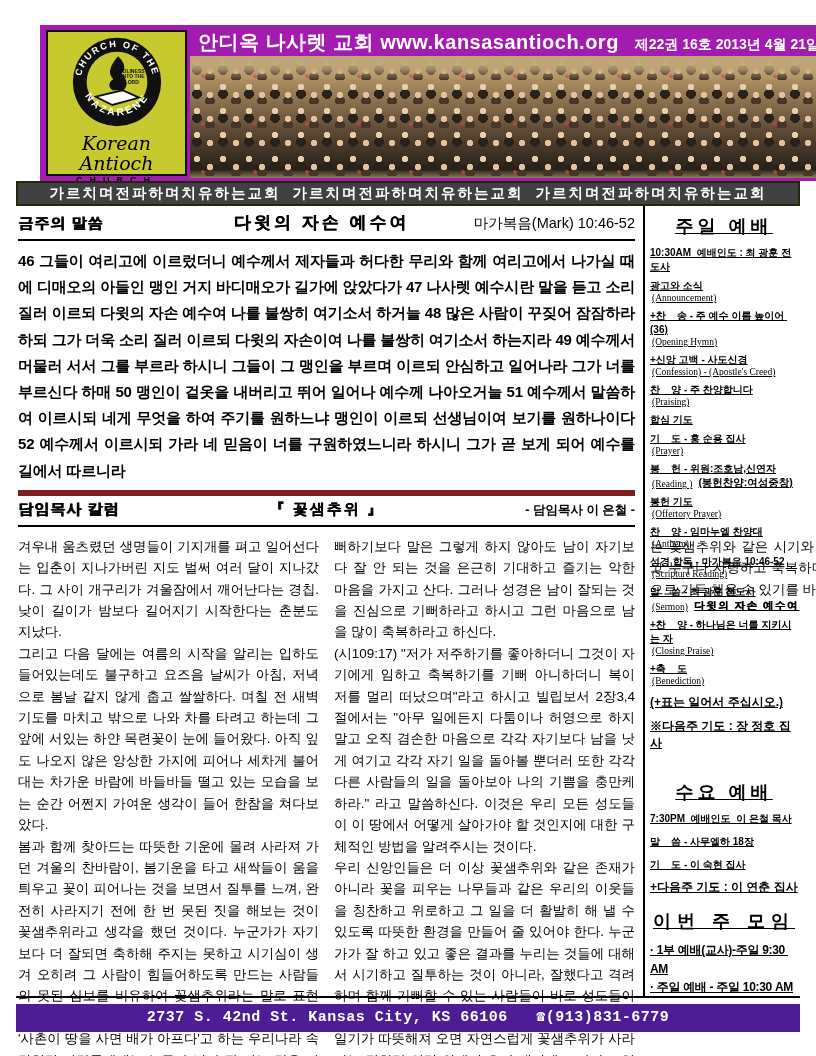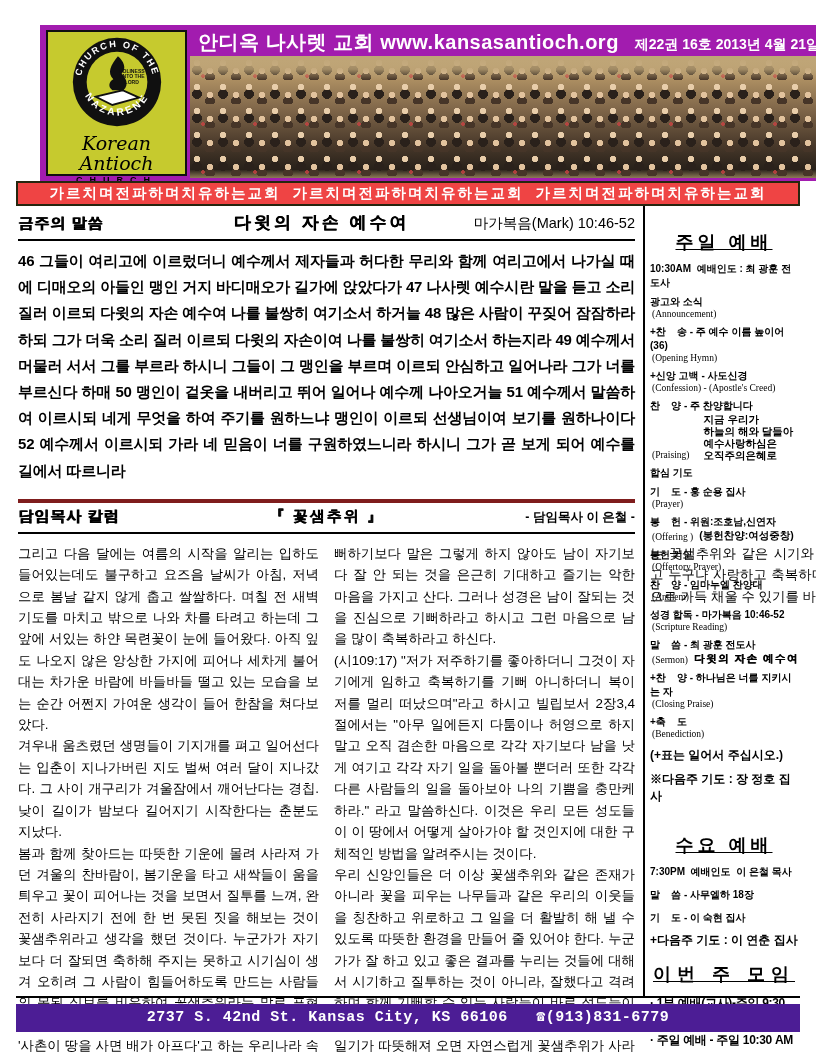--- a/index.html
+++ b/index.html
@@ -24,41 +24,41 @@
       radial-gradient(circle 3px at 7px 7px, #e8cdaa 97%, transparent),
       radial-gradient(circle 5px at 7px 14px, #2a211b 97%, transparent),
       radial-gradient(circle 3px at 20px 15px, #e2c39e 97%, transparent),
       radial-gradient(circle 5px at 20px 21px, #463528 97%, transparent),
       radial-gradient(circle 2px at 13px 20px, rgba(198,66,66,.8) 97%, transparent),
       linear-gradient(180deg,#c2a878 0%,#ab8d61 20%,#7d6448 45%,#4a3a2b 72%,#28211a 93%,#8d7b57 100%);
     background-size:100% 24px,26px 24px,26px 24px,26px 24px,26px 24px,52px 48px,100% 100%;
     background-repeat:no-repeat,repeat,repeat,repeat,repeat,repeat,no-repeat;}
 
   
-  .banner{position:absolute;left:16px;top:181px;width:784px;height:25px;background:#ef4444;
+  .banner{position:absolute;left:16px;top:181px;width:784px;height:25px;background:#404040;
           border:2px solid #26260f;box-sizing:border-box;color:#fff;text-align:center;
           font-weight:bold;font-size:14.5px;letter-spacing:2px;line-height:20px;white-space:pre;}
 
   
   .content{position:absolute;left:16px;top:206px;width:784px;height:792px;display:flex;
            border-bottom:2px solid #000;box-sizing:border-box;}
   .main-col{width:627px;box-sizing:border-box;padding:2px 8px 0 2px;}
-  .sidebar{width:157px;box-sizing:border-box;border-left:2px solid #000;padding:18px 2px 0 5px;}
+  .sidebar{width:157px;box-sizing:border-box;border-left:2px solid #000;padding:2px 2px 0 5px;text-decoration:underline;}
 
   .stylized{font-weight:900;letter-spacing:1px;text-shadow:1px 0 0 currentColor;}
   .word-header{display:flex;align-items:baseline;justify-content:space-between;
                border-bottom:2px solid #000;padding:3px 0 5px 0;}
   .word-label{font-size:15px;width:160px;}
   .word-title{font-size:17px;font-weight:900;letter-spacing:3px;text-shadow:.6px 0 0 currentColor;}
   .word-ref{font-size:14.5px;width:170px;text-align:right;}
   .scripture{margin-top:7px;font-size:15px;line-height:26.2px;text-align:justify;font-weight:bold;
              letter-spacing:-0.2px;}
 
-  .col-header{display:flex;align-items:baseline;justify-content:space-between;margin-top:15px;
-              border-top:4px solid #7f1d1d;border-bottom:2px solid #000;padding:4px 0 6px 0;}
+  .col-header{display:flex;align-items:baseline;justify-content:space-between;margin-top:6px;
+              border-top:6px solid #7f1d1d;border-bottom:2px solid #000;padding:4px 0 6px 0;}
   .col-label{font-size:15px;width:170px;}
   .col-title{font-size:15px;font-weight:900;letter-spacing:2px;text-shadow:.6px 0 0 currentColor;}
   .col-author{font-size:12.5px;font-weight:bold;width:170px;text-align:right;}
   .article{margin-top:9px;height:538px;column-count:2;column-gap:15px;column-fill:auto;
            font-size:13.4px;line-height:21.4px;text-align:justify;}
   .article p{margin:0;}
 
   
   .sb-head{text-align:center;font-size:18px;font-weight:bold;letter-spacing:4px;
            text-decoration:underline;margin:6px 0 8px 0;}
@@ -124,22 +124,22 @@
         <span class="word-ref">마가복음(Mark) 10:46-52</span>
       </div>
       <div class="scripture">46 그들이 여리고에 이르렀더니 예수께서 제자들과 허다한 무리와 함께 여리고에서 나가실 때에 디매오의 아들인 맹인 거지 바디매오가 길가에 앉았다가  47 나사렛 예수시란 말을 듣고 소리 질러 이르되 다윗의 자손 예수여 나를 불쌍히 여기소서 하거늘  48 많은 사람이 꾸짖어 잠잠하라 하되 그가 더욱 소리 질러 이르되 다윗의 자손이여 나를 불쌍히 여기소서 하는지라  49 예수께서 머물러 서서 그를 부르라 하시니 그들이 그 맹인을 부르며 이르되 안심하고 일어나라 그가 너를 부르신다 하매  50 맹인이 겉옷을 내버리고 뛰어 일어나 예수께 나아오거늘  51 예수께서 말씀하여 이르시되 네게 무엇을 하여 주기를 원하느냐 맹인이 이르되 선생님이여 보기를 원하나이다  52 예수께서 이르시되 가라 네 믿음이 너를 구원하였느니라 하시니 그가 곧 보게 되어 예수를 길에서 따르니라</div>
 
       <div class="col-header">
         <span class="col-label stylized">담임목사 칼럼</span>
         <span class="col-title">『 꽃샘추위 』</span>
         <span class="col-author">- 담임목사 이 은철 -</span>
       </div>
       <div class="article">
+        <p>겨우내 움츠렸던 생명들이 기지개를 펴고 일어선다는 입춘이 지나가버린 지도 벌써 여러 달이 지나갔다. 그 사이 개구리가 겨울잠에서 깨어난다는 경칩. 낮이 길이가 밤보다 길어지기 시작한다는 춘분도 지났다.</p>
         <p>그리고 다음 달에는 여름의 시작을 알리는 입하도 들어있는데도 불구하고 요즈음 날씨가 아침, 저녁으로 봄날 같지 않게 춥고 쌀쌀하다. 며칠 전 새벽기도를 마치고 밖으로 나와 차를 타려고 하는데 그 앞에 서있는 하얀 목련꽃이 눈에 들어왔다. 아직 잎도 나오지 않은 앙상한 가지에 피어나 세차게 불어대는 차가운 바람에 바들바들 떨고 있는 모습을 보는 순간 어쩐지 가여운 생각이 들어 한참을 쳐다보았다.</p>
-        <p>겨우내 움츠렸던 생명들이 기지개를 펴고 일어선다는 입춘이 지나가버린 지도 벌써 여러 달이 지나갔다. 그 사이 개구리가 겨울잠에서 깨어난다는 경칩. 낮이 길이가 밤보다 길어지기 시작한다는 춘분도 지났다.</p>
         <p>봄과 함께 찾아드는 따뜻한 기운에 몰려 사라져 가던 겨울의 찬바람이, 봄기운을 타고 새싹들이 움을 틔우고 꽃이 피어나는 것을 보면서 질투를 느껴, 완전히 사라지기 전에 한 번 못된 짓을 해보는 것이 꽃샘추위라고 생각을 했던 것이다. 누군가가 자기보다 더 잘되면 축하해 주지는 못하고 시기심이 생겨 오히려 그 사람이 힘들어하도록 만드는 사람들의 못된 심보를 비유하여 꽃샘추위라는 말로 표현하고 계속해서 사용해왔는지도 모른다.</p>
         <p>'사촌이 땅을 사면 배가 아프다'고 하는 우리나라 속담처럼 사람들에게는 누구나 남이 잘 되는 것을 기뻐하기보다 말은 그렇게 하지 않아도 남이 자기보다 잘 안 되는 것을 은근히 기대하고 즐기는 악한 마음을 가지고 산다. 그러나 성경은 남이 잘되는 것을 진심으로 기뻐하라고 하시고 그런 마음으로 남을 많이 축복하라고 하신다.</p>
         <p>(시109:17) "저가 저주하기를 좋아하더니 그것이 자기에게 임하고 축복하기를 기뻐 아니하더니 복이 저를 멀리 떠났으며"라고 하시고 빌립보서 2장3,4절에서는 "아무 일에든지 다툼이나 허영으로 하지 말고 오직 겸손한 마음으로 각각 자기보다 남을 낫게 여기고 각각 자기 일을 돌아볼 뿐더러 또한 각각 다른 사람들의 일을 돌아보아 나의 기쁨을 충만케 하라." 라고 말씀하신다. 이것은 우리 모든 성도들이 이 땅에서 어떻게 살아가야 할 것인지에 대한 구체적인 방법을 알려주시는 것이다.</p>
         <p>우리 신앙인들은 더 이상 꽃샘추위와 같은 존재가 아니라 꽃을 피우는 나무들과 같은 우리의 이웃들을 칭찬하고 위로하고 그 일을 더 활발히 해 낼 수 있도록 따뜻한 환경을 만들어 줄 있어야 한다. 누군가가 잘 하고 있고 좋은 결과를 누리는 것들에 대해서 시기하고 질투하는 것이 아니라, 잘했다고 격려하며 함께 기뻐할 수 있는 사람들이 바로 성도들이어야 하는 것이다.</p>
         <p>일기가 따뜻해져 오면 자연스럽게 꽃샘추위가 사라지는 것처럼 성령 안에서 우리 내면에 도사리고 있는 꽃샘추위와 같은 시기와 질투들을 모두 몰아내고 누구나 사랑하고 축복하며 살 수 있도록 따뜻함으로 가득 채울 수 있기를 바란다.</p>
       </div>
     </div>
 
     <div class="sidebar">
       <div class="sb-head">주일 예배</div>
@@ -147,33 +147,27 @@
       <div class="sb-main">10:30AM  예배인도 : 최 광훈 전도사</div>
       <div class="sb-main">광고와 소식</div>
       <div class="sb-sub">(Announcement)</div>
       <div class="sb-main">+찬    송 - 주 예수 이름 높이어 (36)</div>
       <div class="sb-sub">(Opening Hymn)</div>
       <div class="sb-main">+신앙 고백 - 사도신경</div>
       <div class="sb-sub">(Confession) - (Apostle's Creed)</div>
       <div class="sb-main">찬    양 - 주 찬양합니다</div>
       <div class="sb-subrow">
         <span class="sb-sub">(Praising)</span>
-        <span class="sb-songs">
-          <div>지금 우리가</div>
-          <div>하늘의 해와 달들아</div>
-          <div>예수사랑하심은</div>
-          <div>오직주의은혜로</div>
-        </span>
       </div>
       <div class="sb-main">합심 기도</div>
       <div class="sb-main">기    도 - 홍 순용 집사</div>
       <div class="sb-sub">(Prayer)</div>
       <div class="sb-main">봉    헌 - 위원:조호남,신연자</div>
       <div class="sb-subrow">
-        <span class="sb-sub">(Offering )</span>
+        <span class="sb-sub">(Reading )</span>
         <span class="sb-note">(봉헌찬양:여성중창)</span>
       </div>
       <div class="sb-main">봉헌 기도</div>
       <div class="sb-sub">(Offertory Prayer)</div>
       <div class="sb-main">찬    양 - 임마누엘 찬양대</div>
       <div class="sb-sub">(Anthem)</div>
       <div class="sb-main">성경 합독 - 마가복음 10:46-52</div>
       <div class="sb-sub">(Scripture Reading)</div>
       <div class="sb-main">말    씀 - 최 광훈 전도사</div>
       <div class="sb-subrow">

